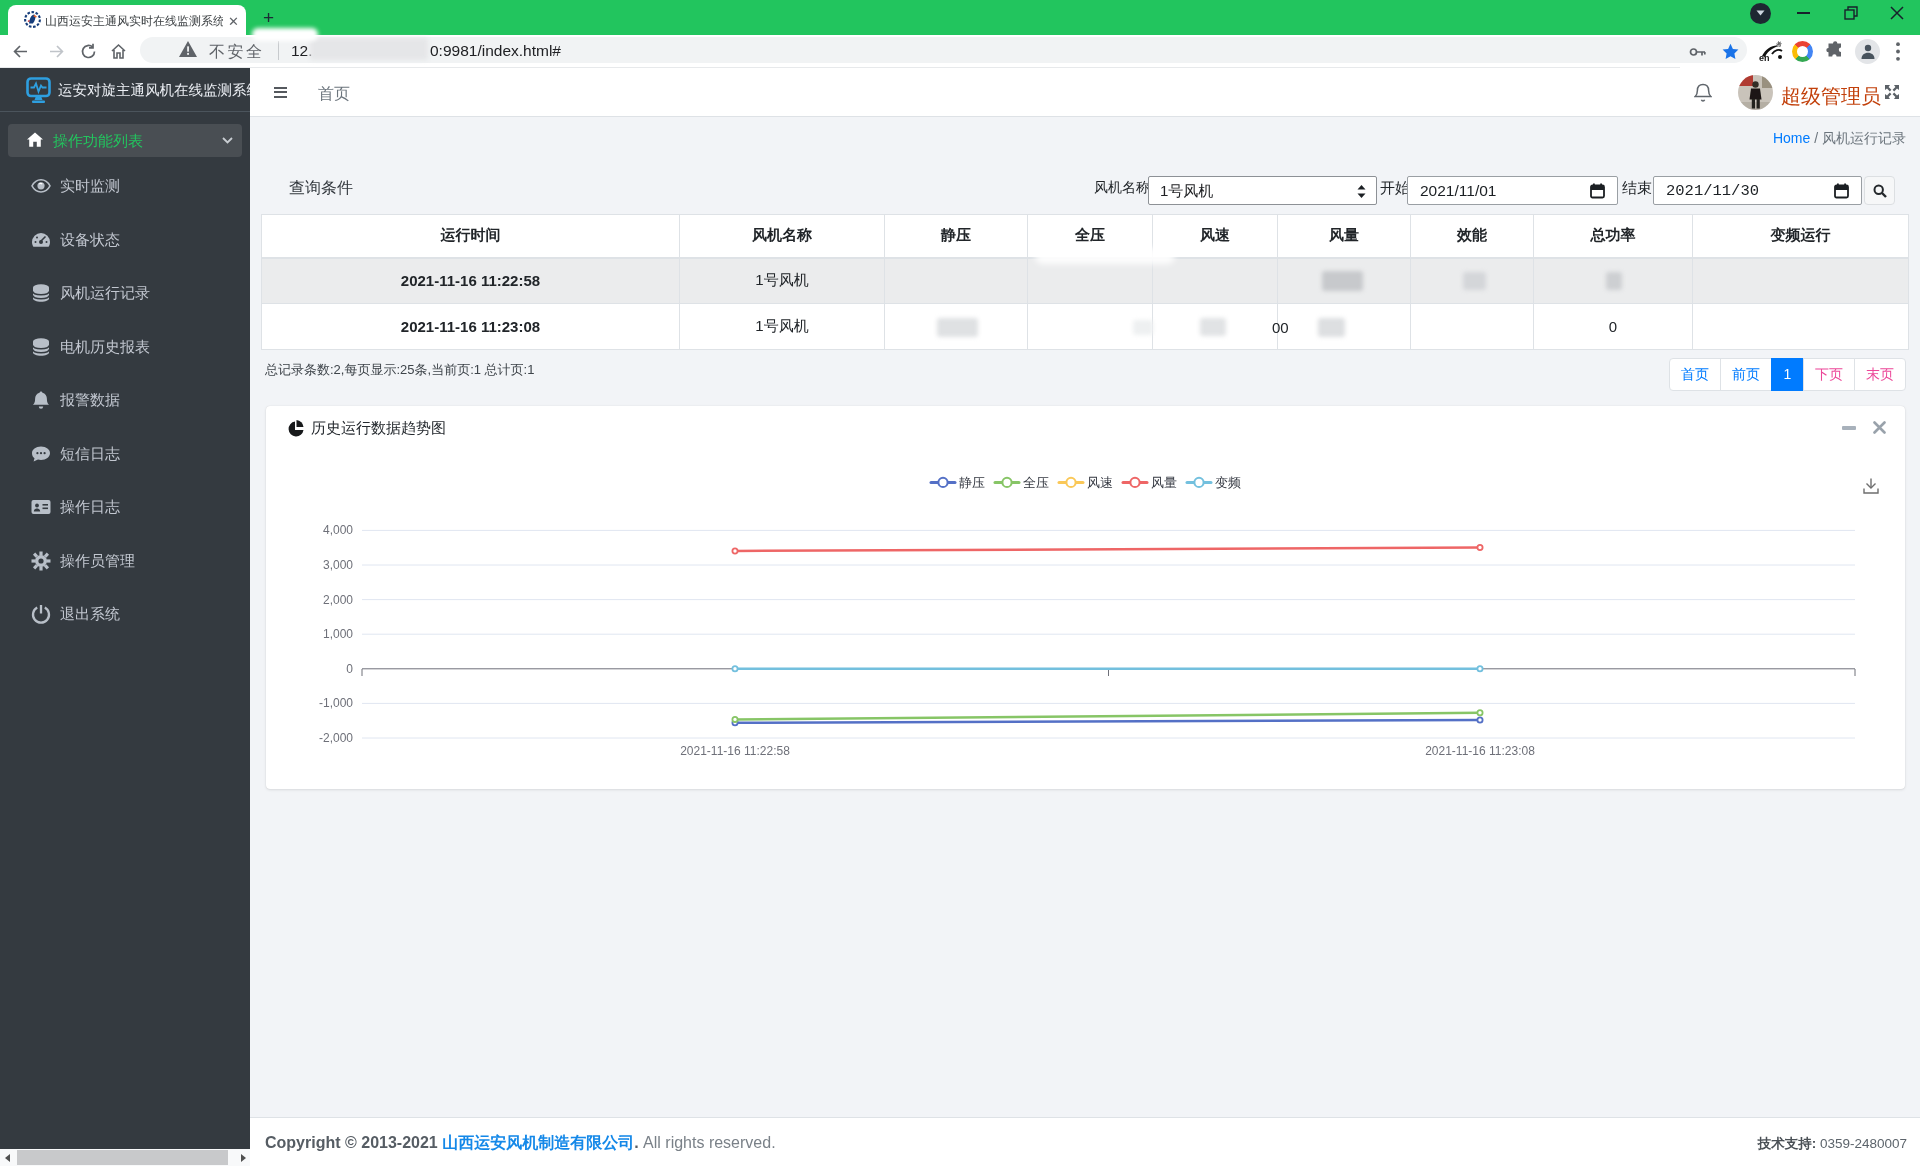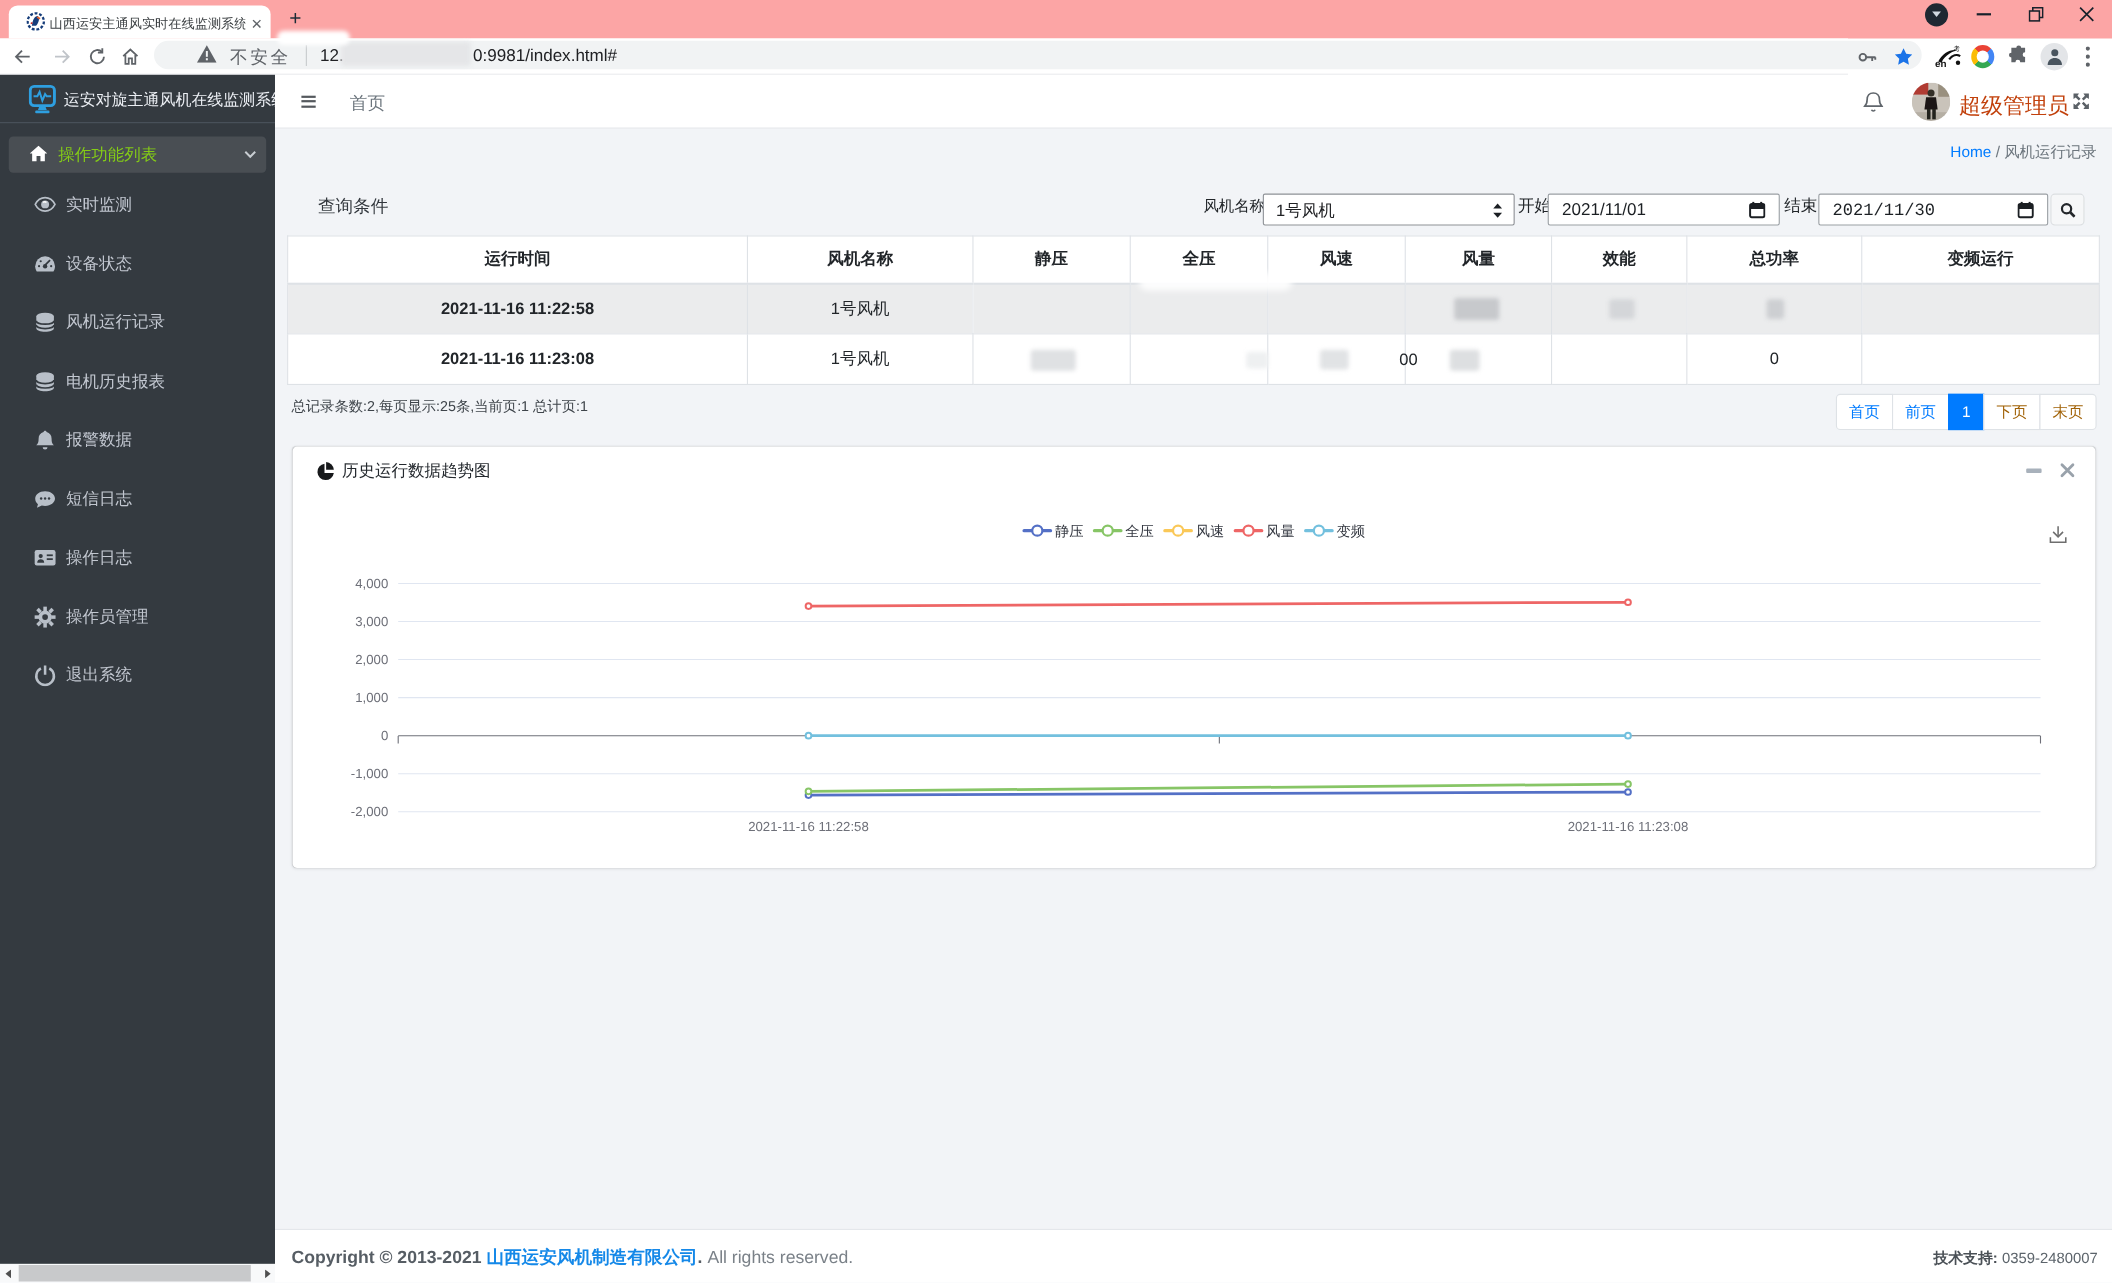--- a/index.html
+++ b/index.html
@@ -1,20 +1,20 @@
 <!DOCTYPE html>
 <html><head>
 <meta charset="utf-8">
 <style>
 * { margin:0; padding:0; box-sizing:border-box; }
 html,body { width:1920px; height:1166px; overflow:hidden; }
 body { font-family:"Liberation Sans", sans-serif; position:relative; background:#fff; }
 .abs { position:absolute; }
 
-#tabbar { position:absolute; left:0; top:0; width:1920px; height:35px; background:#fca5a5; }
+#tabbar { position:absolute; left:0; top:0; width:1920px; height:35px; background:#22c55e; }
 #tab { position:absolute; left:8px; top:5px; width:238px; height:30px; background:#fff; border-radius:8px 8px 0 0; }
 #tabtitle { position:absolute; left:37px; top:8px; width:178px; font-size:12px; color:#3c4043; white-space:nowrap; overflow:hidden; }
 #tabclose { position:absolute; left:220px; top:9px; font-size:13px; color:#5f6368; }
 #newtab { position:absolute; left:258px; top:7px; width:21px; height:21px; color:#1c2b36; font-size:19px; line-height:21px; text-align:center; }
 
 .winc { position:absolute; top:3px; color:#17212b; }
 
 #addrbar { position:absolute; left:0; top:35px; width:1680px; height:33px; background:#fff; border-bottom:1px solid #e7e9eb; }
 #omnibox { position:absolute; left:140px; top:2px; width:1607px; height:26px; border-radius:13px; background:#f1f3f4; }
 
@@ -29,21 +29,21 @@
 .mtext { position:absolute; left:52px; top:50%; transform:translateY(-50%); font-size:15px; color:#c2c7d0; white-space:nowrap; }
 .micon { position:absolute; left:23px; top:50%; transform:translateY(-50%); width:20px; height:20px; }
 
 #tbl { position:absolute; left:261px; top:214px; border-collapse:collapse; table-layout:fixed; background:#fff; }
 #tbl th, #tbl td { border:1px solid #dee2e6; text-align:center; font-size:15px; color:#212529; overflow:hidden; }
 #tbl th { height:43px; font-weight:bold; border-bottom:2px solid #dee2e6; }
 #tbl td { height:46px; }
 #tbl tr.striped td { background:#ebeced; }
 
 .pg { float:left; height:33px; line-height:31px; padding:0 11px; background:#fff; border:1px solid #dee2e6; font-size:14px; color:#007bff; margin-left:-1px; text-align:center; }
-.pg.dis { color:#a16207; }
+.pg.dis { color:#ec4899; }
 .pg.act { background:#007bff; border-color:#007bff; color:#fff; }
 
 #card { position:absolute; left:266px; top:406px; width:1639px; height:383px; background:#fff; border-radius:4px; box-shadow:0 0 1px rgba(0,0,0,0.15), 0 1px 3px rgba(0,0,0,0.1); }
 
 .blur { position:absolute; border-radius:3px; filter:blur(2px); }
 </style>
 </head>
 <body>
 
 <div id="tabbar">
@@ -140,21 +140,21 @@
       <path d="M4.5 10.5 h3.5 l2-4 2.5 8 2.5-6 1.5 2 h4" fill="none" stroke="#2e9fe0" stroke-width="1.8"></path>
       <path d="M10 19 h5 l1.5 4 h-8 Z" fill="#2e9fe0"></path>
       <rect x="6" y="23.5" width="13" height="2.5" rx="1" fill="#2e9fe0"></rect>
     </svg>
     <div id="brandtxt">运安对旋主通风机在线监测系统</div>
   </div>
   <div class="mitem" style="top:56px;height:33px;background:#494e53;border-radius:4px;">
     <svg class="abs" style="left:19px;top:8px" width="16" height="16" viewBox="0 0 18 17">
       <path d="M9 0 L18 8 H15.5 V16 H11 V10.5 H7 V16 H2.5 V8 H0 Z" fill="#fff"></path>
     </svg>
-    <div class="mtext" style="left:45px;color:#84cc16;">操作功能列表</div>
+    <div class="mtext" style="left:45px;color:#22c55e;">操作功能列表</div>
     <svg class="abs" style="left:214px;top:13px" width="11" height="7" viewBox="0 0 11 7">
         <path d="M1 1 L5.5 5.5 L10 1" fill="none" stroke="#c8cdd2" stroke-width="1.8"></path>
       </svg>
   </div>
 
   <div class="mitem" style="top:100px;">
     <svg class="micon" viewBox="0 0 20 17">
       <path d="M10 2.2 C5.4 2.2 2.2 6 1 8.3 C2.2 10.6 5.4 14.4 10 14.4 C14.6 14.4 17.8 10.6 19 8.3 C17.8 6 14.6 2.2 10 2.2 Z" fill="none" stroke="#b8bfc8" stroke-width="1.5"></path>
       <circle cx="10" cy="8.3" r="3.6" fill="#b8bfc8"></circle>
       <path d="M8.2 6.6 a2.2 2.2 0 0 1 3 0" stroke="#fff" stroke-width="1.2" fill="none"></path>

